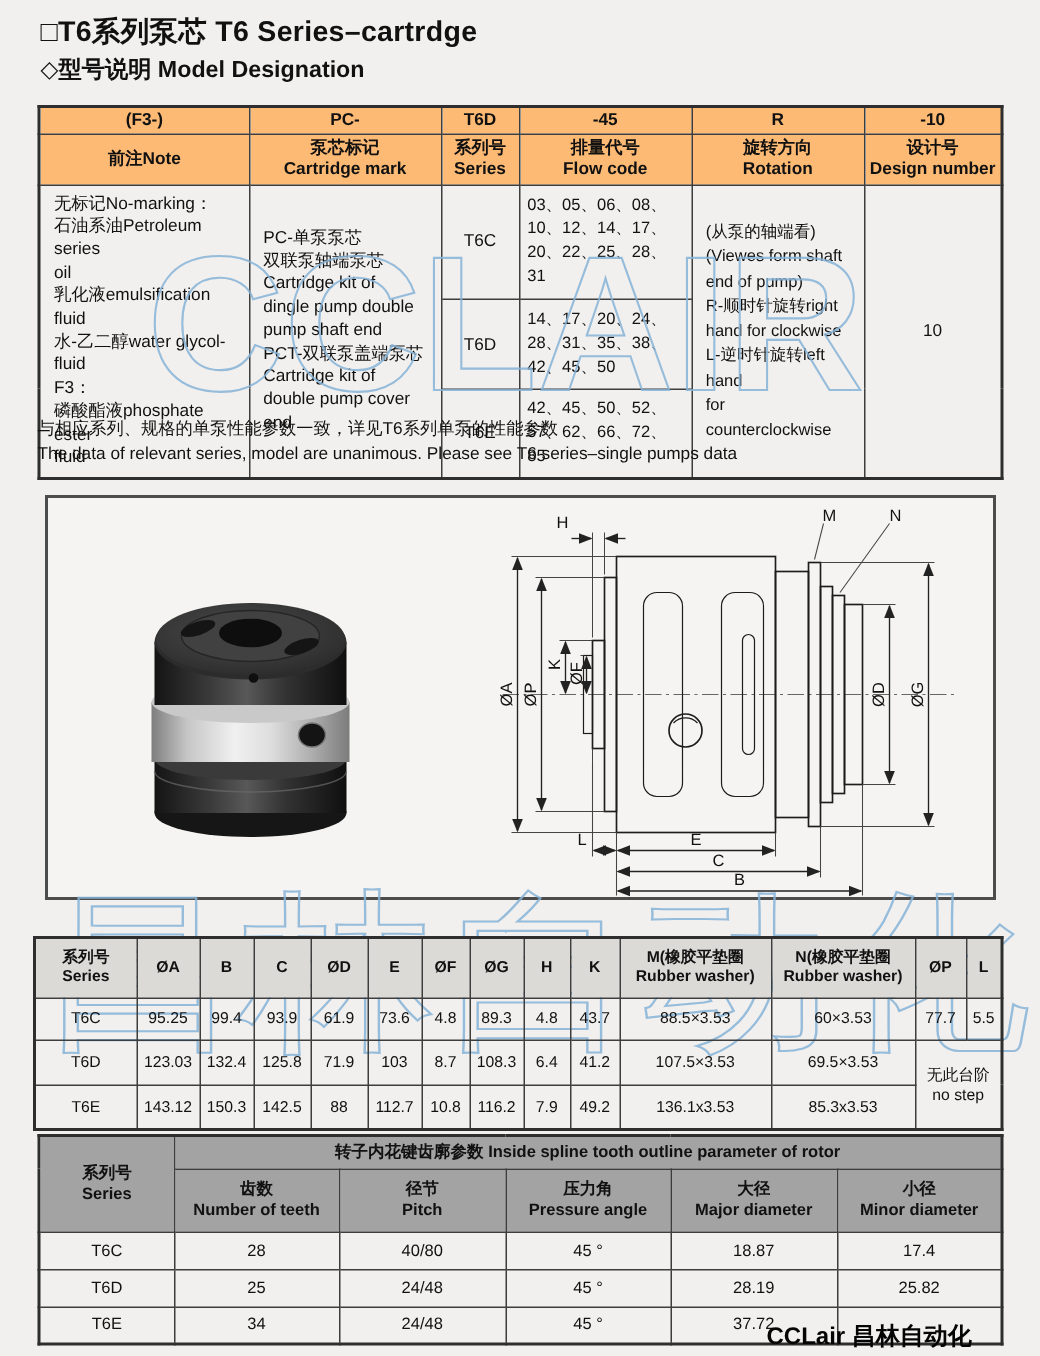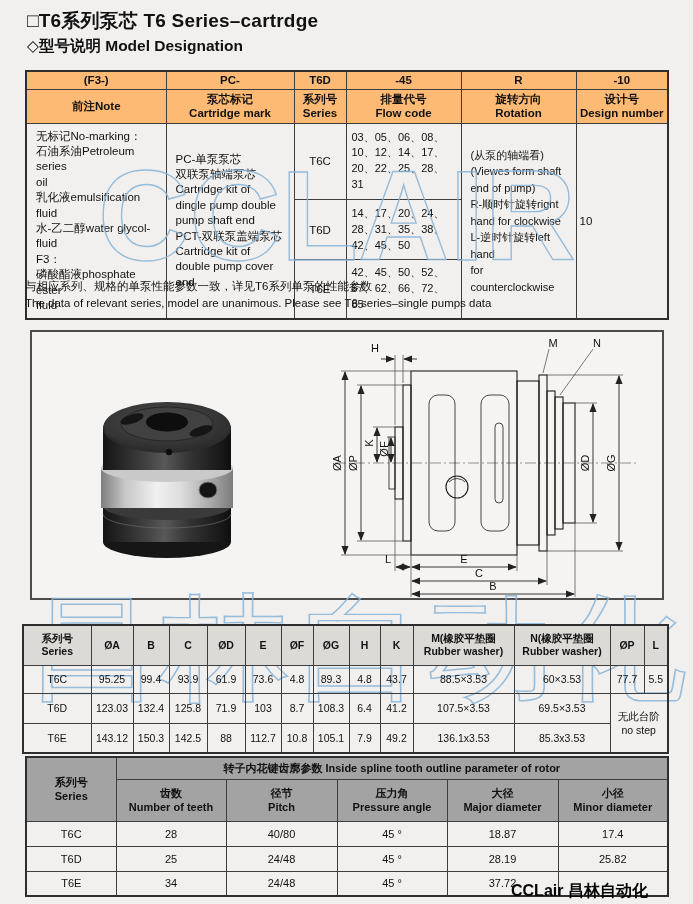--- a/index.html
+++ b/index.html
@@ -18,21 +18,21 @@
   .t1 { left:25px; top:70px; width:642px; font-size:11.5px; border:2px solid #2e2e2e; }
   .t1 .hd { background:#fdba74; text-align:center; font-weight:bold; }
   .t1 .code-row td { height:18px; }
   .t1 .head-row td { height:34px; line-height:1.25; }
   .pre { white-space:pre-line; }
   .cell-note { padding:5px 7px 5px 9px; line-height:1.34; vertical-align:middle; }
   .cell-cart { padding:5px 7px 5px 9px; line-height:1.34; }
   .cell-series { text-align:center; }
   .cell-flow { padding:3px 5px; line-height:1.45; font-size:11px; }
   .cell-rot { padding:4px 6px 4px 9px; line-height:1.5; font-size:11px;margin-top:45px; }
-  .cell-design { }
+  .cell-design { text-align:center; }
 
   .note-block { left:25px; top:278px; font-size:11.5px; line-height:1.5; }
 
   .dbox { left:30px; top:330px; width:634px; height:270px; border:2px solid #4c4c4c; background:#f5f4f2; }
   .photo-wrap { position:absolute; left:40px; top:42px; }
   .draw-wrap { position:absolute; left:299px; top:3px; }
   .dimtxt { font-size:11px; fill:#111; font-family:"Liberation Sans","DejaVu Sans",sans-serif; }
   .geo { stroke:#1c1c1c; fill:none; stroke-width:1.1; }
   .geo2 { stroke:#1c1c1c; fill:none; stroke-width:0.8; }
   .dim { stroke:#222; fill:none; stroke-width:0.9; }
@@ -358,21 +358,21 @@
 no step</td>
   </tr>
   <tr class="r3">
     <td>T6E</td>
     <td>143.12</td>
     <td>150.3</td>
     <td>142.5</td>
     <td>88</td>
     <td>112.7</td>
     <td>10.8</td>
-    <td>105.1</td>
+    <td>116.2</td>
     <td>7.9</td>
     <td>49.2</td>
     <td>136.1x3.53</td>
     <td>85.3x3.53</td>
   </tr>
 </tbody>
   </table>
 
 <table class="t3">
   <colgroup>

